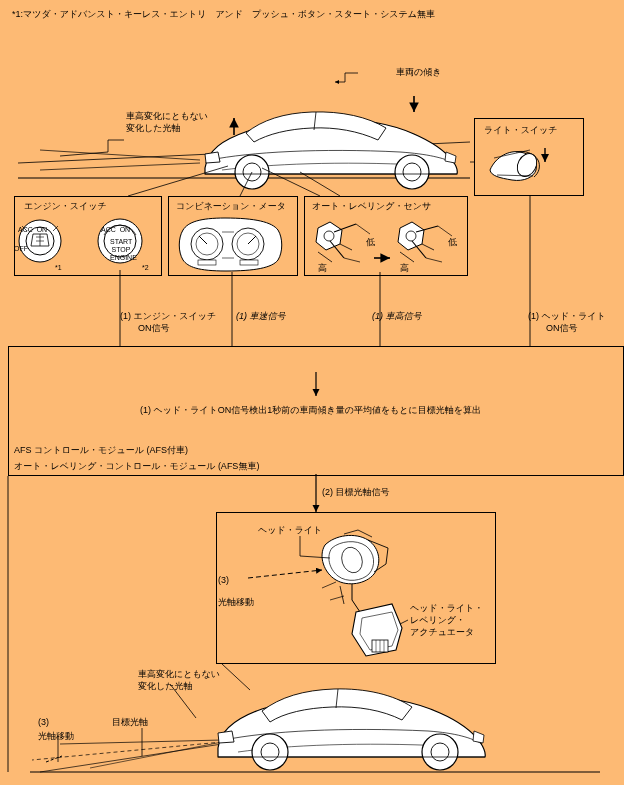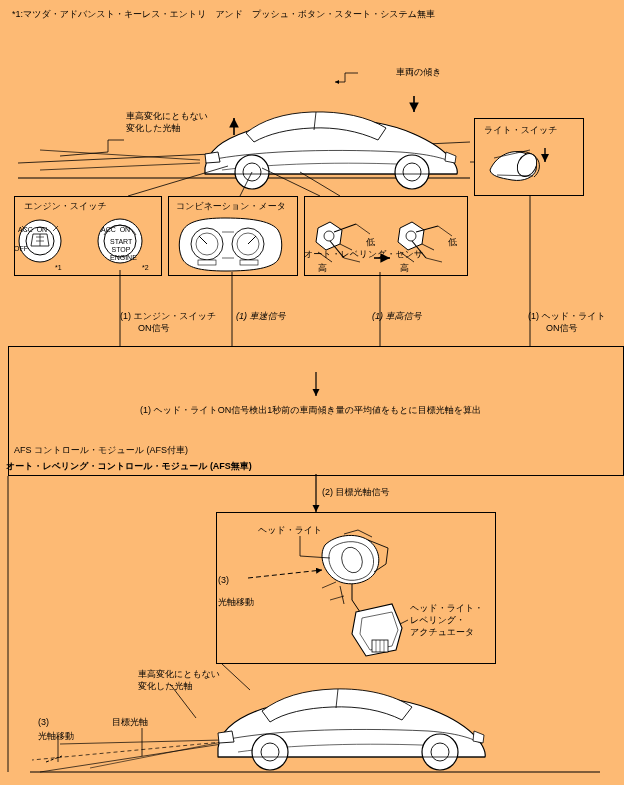--- a/index.html
+++ b/index.html
@@ -290,36 +290,36 @@
   <div class="txt tiny" style="left:14px; top:243px;">OFF</div>
   <div class="txt tiny" style="left:55px; top:262px;">*1</div>
   <div class="txt tiny" style="left:101px; top:224px;">ACC  ON</div>
   <div class="txt tiny" style="left:110px; top:238px; line-height:8px; text-align:center; width:22px;">START
 STOP
 ENGINE</div>
   <div class="txt tiny" style="left:142px; top:262px;">*2</div>
 
   <div class="txt" style="left:176px; top:200px;">コンビネーション・メータ</div>
 
-  <div class="txt" style="left:304px; top:200px;margin-top:48px;">オート・レベリング・センサ</div>
+  <div class="txt" style="left:312px; top:200px;">オート・レベリング・センサ</div>
   <div class="txt" style="left:366px; top:236px;">低</div>
   <div class="txt" style="left:318px; top:262px;">高</div>
   <div class="txt" style="left:448px; top:236px;">低</div>
   <div class="txt" style="left:400px; top:262px;">高</div>
 
   <div class="txt" style="left:120px; top:310px; white-space:pre;">(1) エンジン・スイッチ
 　　ON信号</div>
   <div class="txt" style="left:236px; top:310px;font-style:italic;">(1) 車速信号</div>
   <div class="txt" style="left:372px; top:310px;font-style:italic;">(1) 車高信号</div>
   <div class="txt" style="left:528px; top:310px; white-space:pre;">(1) ヘッド・ライト
 　　ON信号</div>
 
   <div class="txt" style="left:140px; top:404px;">(1) ヘッド・ライトON信号検出1秒前の車両傾き量の平均値をもとに目標光軸を算出</div>
   <div class="txt" style="left:14px; top:444px;">AFS コントロール・モジュール (AFS付車)</div>
-  <div class="txt" style="left:6px; top:460px;font-weight:bold;">オート・レベリング・コントロール・モジュール (AFS無車)</div>
+  <div class="txt" style="left:14px; top:460px;">オート・レベリング・コントロール・モジュール (AFS無車)</div>
 
   <div class="txt" style="left:322px; top:486px;">(2) 目標光軸信号</div>
 
   <div class="txt" style="left:258px; top:524px;">ヘッド・ライト</div>
   <div class="txt" style="left:218px; top:574px;">(3)</div>
   <div class="txt" style="left:218px; top:596px;">光軸移動</div>
   <div class="txt" style="left:410px; top:602px; white-space:pre;">ヘッド・ライト・
 レベリング・
 アクチュエータ</div>
 

